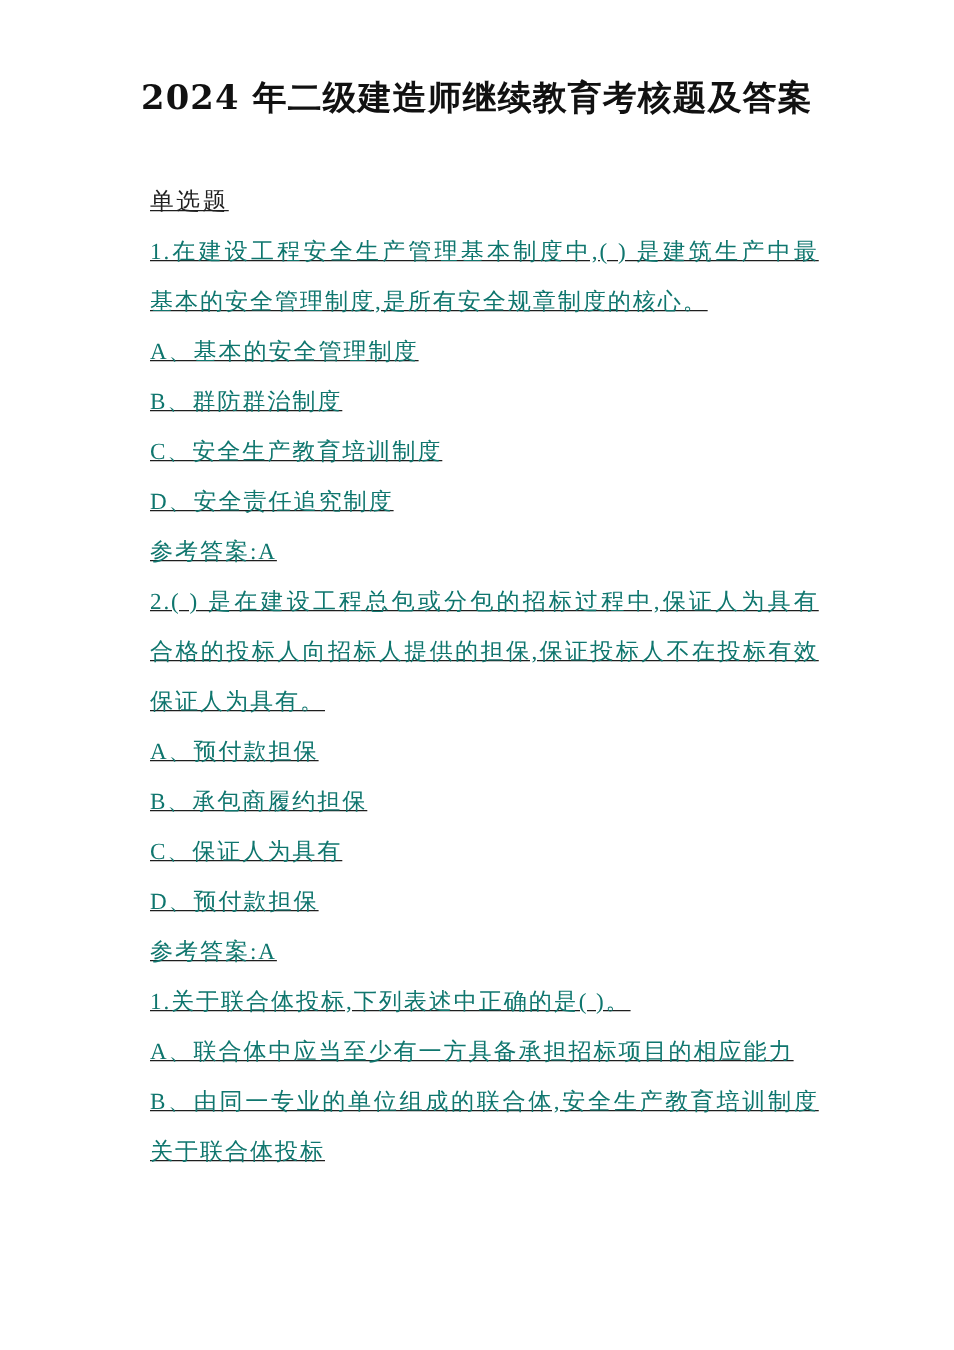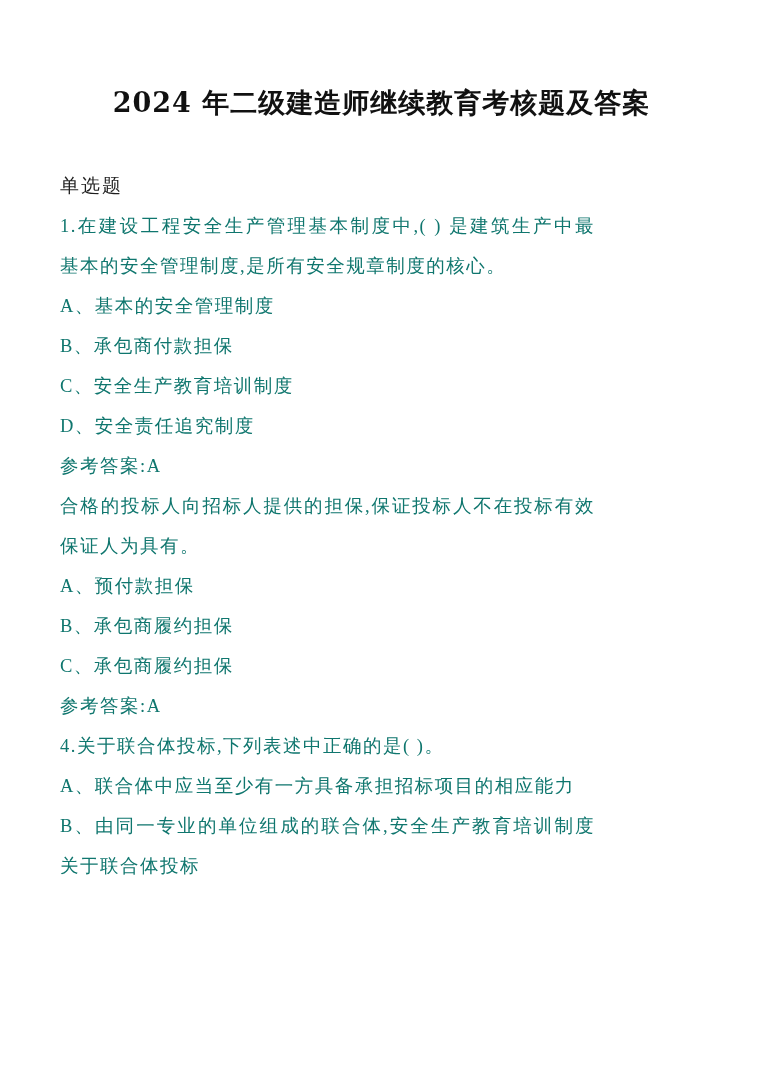--- a/index.html
+++ b/index.html
@@ -10,26 +10,27 @@
   .page {
     position: relative;
     width: 763px;
     height: 1080px;
     background: #ffffff;
     color: #1f1f1f;
     font-family: "Liberation Serif", "DejaVu Serif", serif;
     overflow: hidden;
   }
   .content {
-    margin-left: 60px;
+    margin-left: 120px;
     width: 535px;
+    text-decoration: underline;
   }
   .doc-title {
     margin: 0;
-    padding-top: 84px;
+    padding-top: 60px;
     height: 38px;
     line-height: 38px;
     font-size: 27px;
     font-weight: 700;
     letter-spacing: 1px;
     text-align: center;
     color: #111111;
     font-family: "DejaVu Serif", "Liberation Serif", serif;
     white-space: nowrap;
   }
@@ -64,35 +65,37 @@
 <div class="page">
   <h1 class="doc-title">2024 年二级建造师继续教育考核题及答案</h1>
 
   <div class="content">
     <div class="section-label">单选题</div>
 
     <section class="question">
       <div class="line stretch">1.在建设工程安全生产管理基本制度中,( ) 是建筑生产中最</div>
       <div class="line">基本的安全管理制度,是所有安全规章制度的核心。</div>
       <div class="line">A、基本的安全管理制度</div>
-      <div class="line">B、承包商付款担保</div>
+      <div class="line">B、群防群治制度</div>
       <div class="line">C、安全生产教育培训制度</div>
       <div class="line">D、安全责任追究制度</div>
       <div class="line">参考答案:A</div>
     </section>
 
     <section class="question">
+      <div class="line stretch">2.( ) 是在建设工程总包或分包的招标过程中,保证人为具有</div>
       <div class="line stretch">合格的投标人向招标人提供的担保,保证投标人不在投标有效</div>
       <div class="line">保证人为具有。</div>
       <div class="line">A、预付款担保</div>
       <div class="line">B、承包商履约担保</div>
-      <div class="line">C、承包商履约担保</div>
+      <div class="line">C、保证人为具有</div>
+      <div class="line">D、预付款担保</div>
       <div class="line">参考答案:A</div>
     </section>
 
     <section class="question">
-      <div class="line">4.关于联合体投标,下列表述中正确的是( )。</div>
+      <div class="line">1.关于联合体投标,下列表述中正确的是( )。</div>
       <div class="line">A、联合体中应当至少有一方具备承担招标项目的相应能力</div>
       <div class="line stretch">B、由同一专业的单位组成的联合体,安全生产教育培训制度</div>
       <div class="line">关于联合体投标</div>
     </section>
   </div>
 </div>
 
 </body></html>

